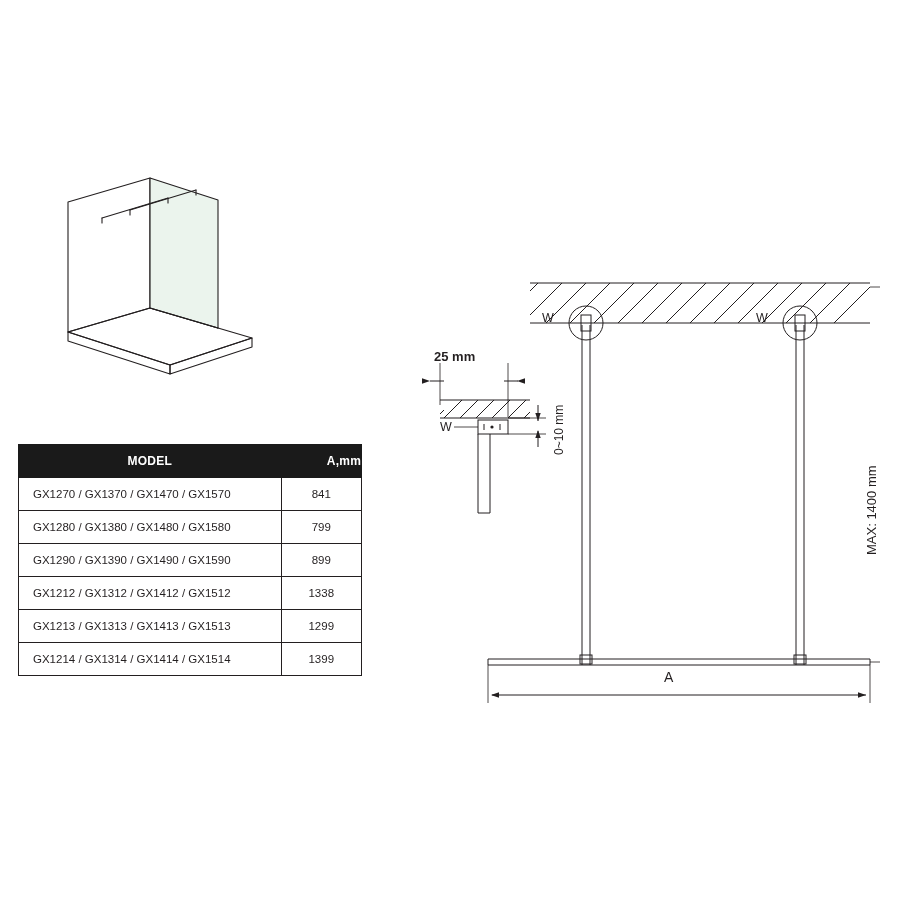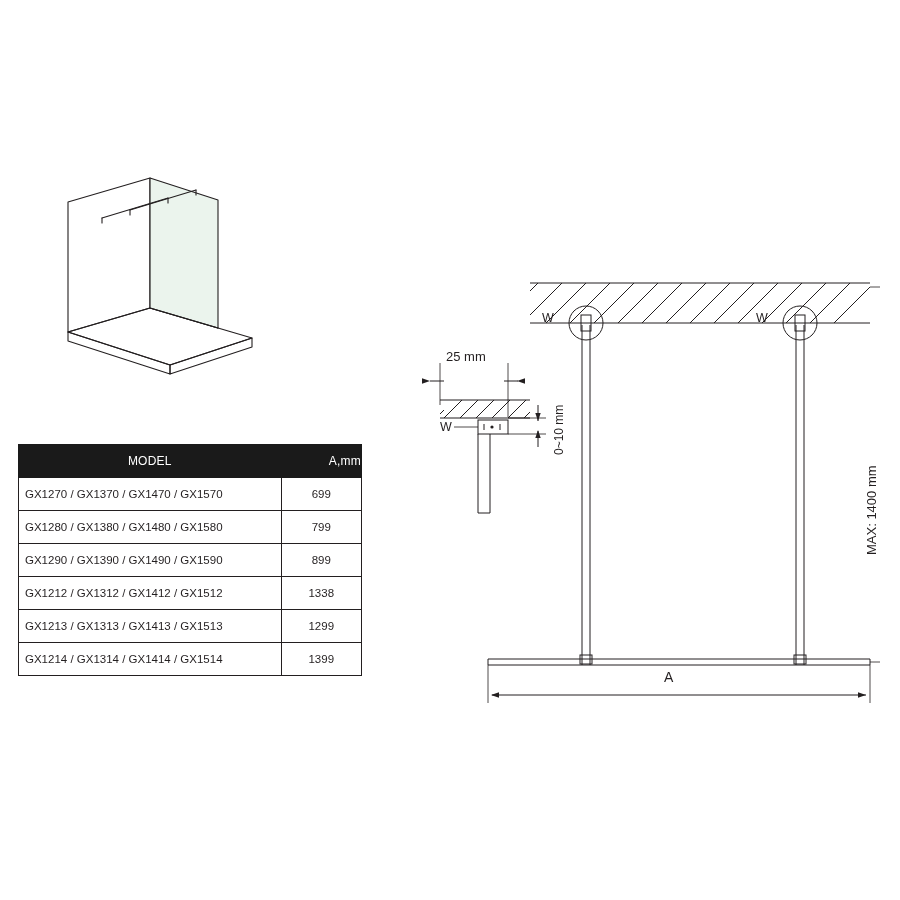--- a/index.html
+++ b/index.html
@@ -39,30 +39,30 @@
   }
   #model-table th, #model-table td {
     border: 1px solid #231f20;
     padding: 0;
     height: 32px;
     line-height: 32px;
   }
   #model-table thead th {
     background: #1a1a1a;
     color: #ffffff;
-    font-weight: normal;
+    font-weight: bold;
     font-size: 12px;
     letter-spacing: .2px;
     border-color: #1a1a1a;
   }
   #model-table th.col-model { width: 264px; text-align: center; }
   #model-table th.col-a { width: 80px; text-align: right; }
   #model-table td.cell-model {
     text-align: left;
-    padding-left: 6px;
+    padding-left: 14px;
     font-size: 11.5px;
     color: #231f20;
   }
   #model-table td.cell-a {
     text-align: center;
     font-size: 11.5px;
     color: #231f20;
   }
   
   #tech {
@@ -115,21 +115,21 @@
   <table id="model-table">
     <thead>
       <tr>
         <th class="col-model">MODEL</th>
         <th class="col-a">A,mm</th>
       </tr>
     </thead>
     <tbody>
       <tr>
         <td class="cell-model">GX1270 / GX1370 / GX1470 / GX1570</td>
-        <td class="cell-a">699</td>
+        <td class="cell-a">841</td>
       </tr>
       <tr>
         <td class="cell-model">GX1280 / GX1380 / GX1480 / GX1580</td>
         <td class="cell-a">799</td>
       </tr>
       <tr>
         <td class="cell-model">GX1290 / GX1390 / GX1490 / GX1590</td>
         <td class="cell-a">899</td>
       </tr>
       <tr>
@@ -260,18 +260,18 @@
     </svg>
 
     
     <div class="label" style="left:142px; top:56px;">W</div>
     <div class="label" style="left:356px; top:56px;">W</div>
 
     <div class="label vert" style="left:464px; top:300px; font-size:13px;">MAX: 1400 mm</div>
 
     <div class="label" style="left:264px; top:414px; font-size:14px;">A</div>
 
-    <div class="label" style="left:46px; top:94px; font-size:13px;">25 mm</div>
+    <div class="label" style="left:34px; top:94px; font-size:13px;font-weight:bold;">25 mm</div>
     <div class="label vert" style="left:152px; top:200px; font-size:12px;">0~10 mm</div>
     <div class="label" style="left:40px; top:165px;">W</div>
   </div>
 
 </div>
 
 </body></html>

